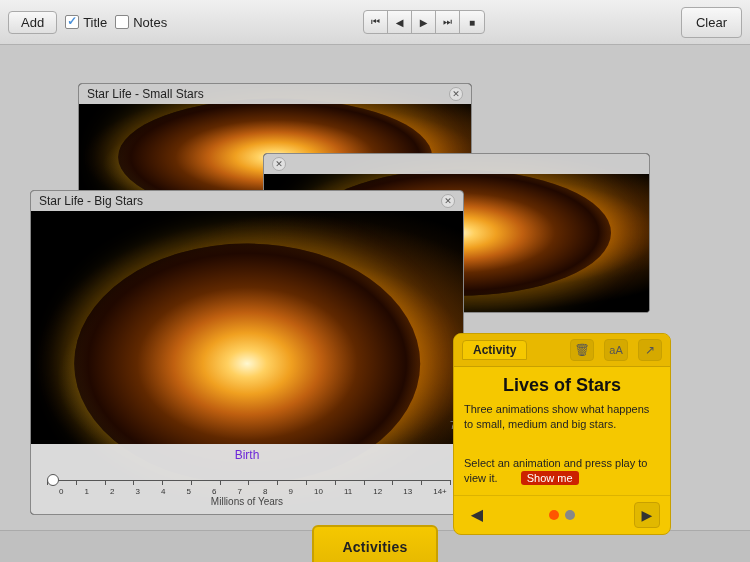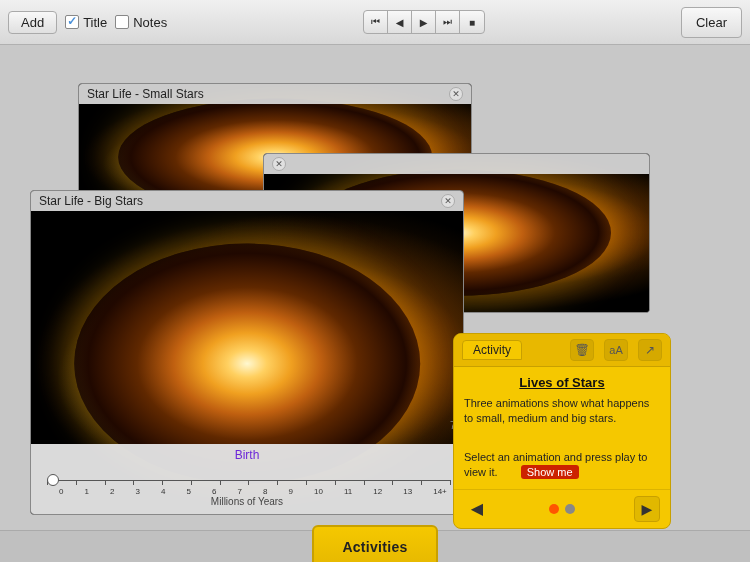--- a/index.html
+++ b/index.html
@@ -302,21 +302,21 @@
       gap: 6px;
       border-bottom: 1px solid #c8a000;
     }
 
     .activity-tab {
       background: #f5c800;
       border: 1px solid #c8a000;
       border-radius: 4px 4px 0 0;
       padding: 2px 10px;
       font-size: 12px;
-      font-weight: normal;
+      font-weight: bold;
       color: #222;
       cursor: pointer;
     }
 
     .activity-icon-btn {
       width: 24px;
       height: 22px;
       background: rgba(0,0,0,0.08);
       border: 1px solid #c8a000;
       border-radius: 4px;
@@ -327,25 +327,24 @@
       cursor: pointer;
       color: #555;
     }
 
     .activity-body {
       padding: 8px 10px;
     }
 
     .activity-title {
       font-weight: bold;
-      font-size: 13px;
+      font-size: 18px;
       text-align: center;
       margin-bottom: 6px;
       color: #111;
-      text-decoration: underline;
     }
 
     .activity-desc {
       font-size: 11px;
       color: #222;
       line-height: 1.4;
       margin-bottom: 23px;
     }
 
     .activity-prompt {

